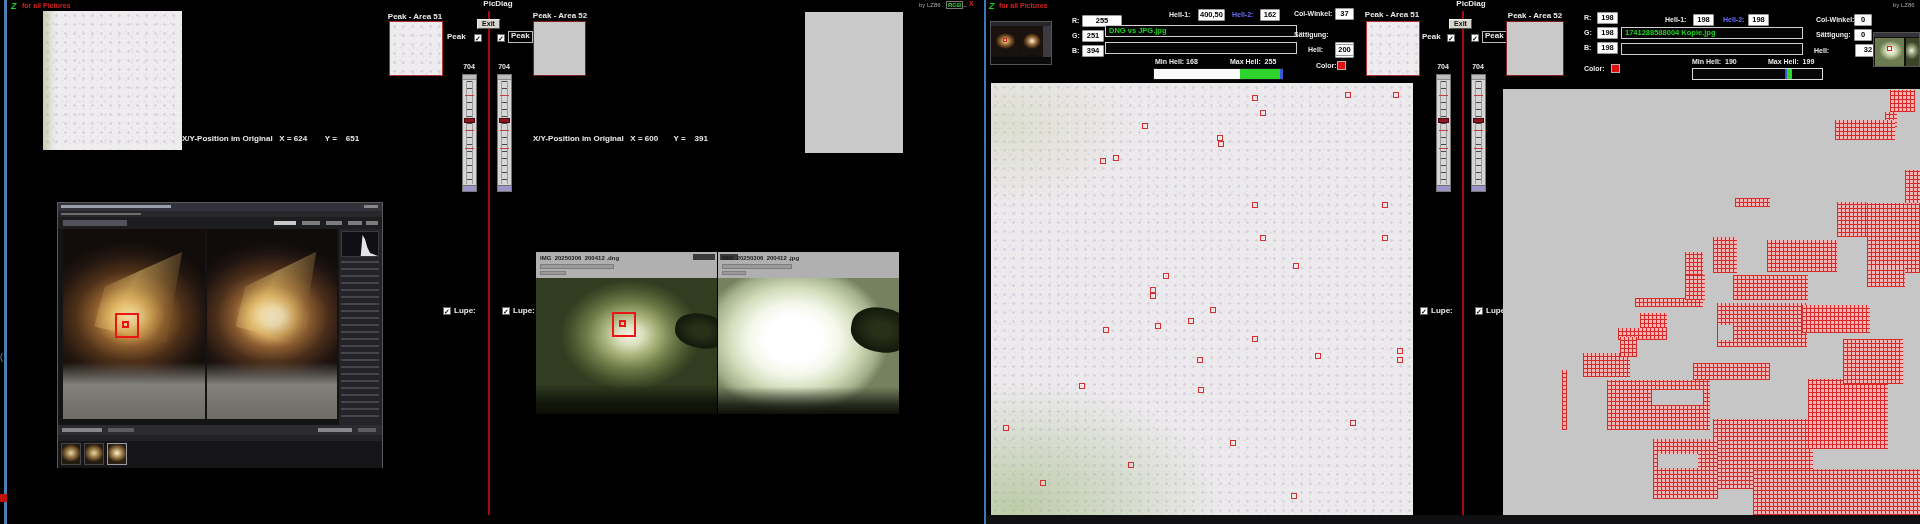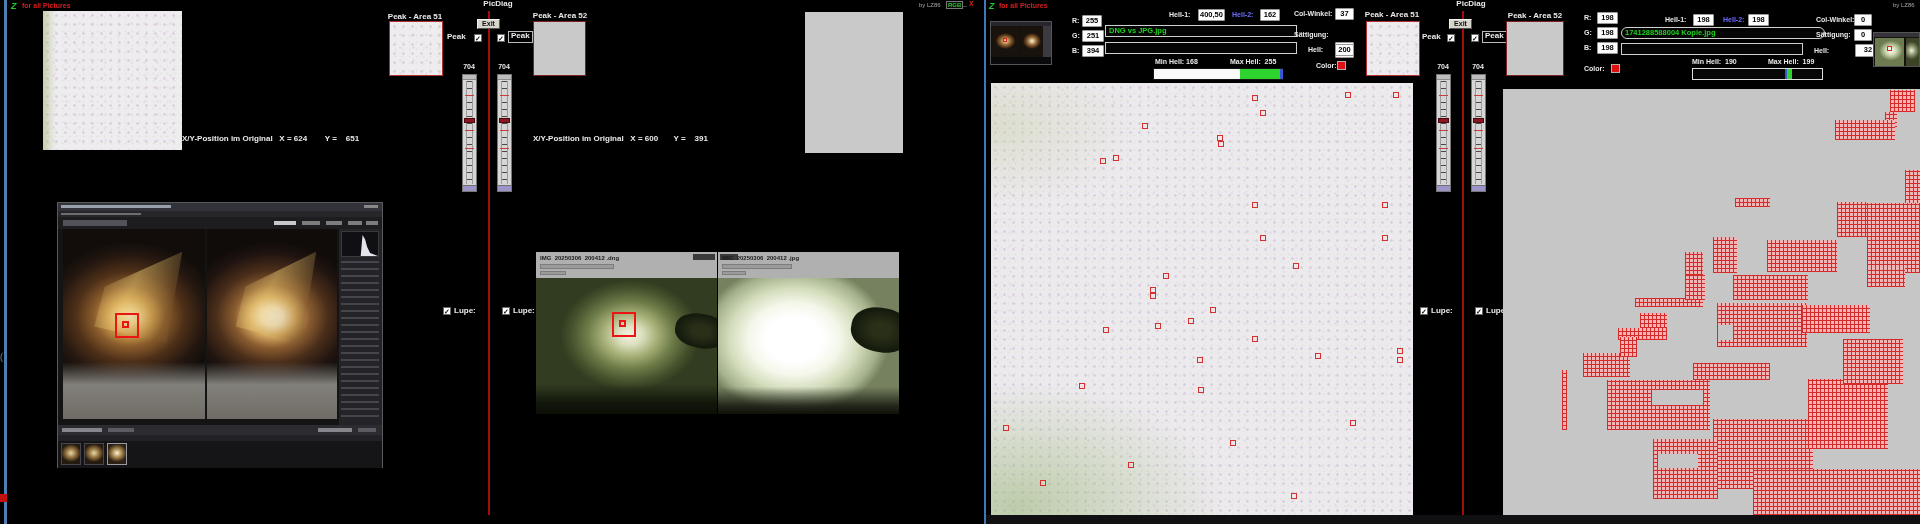--- a/index.html
+++ b/index.html
@@ -259,21 +259,21 @@
     <div class="abs mini" style="left:4px;top:21px;width:62px;height:44px;">
       <div class="abs" style="left:0;right:0;top:0;height:4px;background:#26262c;"></div>
       <div class="abs" style="left:2px;top:5px;width:26px;height:28px;background:radial-gradient(10px 8px at 48% 50%, #f4e0a0, #8a5c2c 55%, #1a120c);"></div>
       <div class="abs" style="left:30px;top:5px;width:22px;height:28px;background:radial-gradient(9px 8px at 50% 50%, #fff4d8, #8a5c2c 55%, #1a120c);"></div>
       <div class="abs" style="right:0;top:4px;width:8px;height:32px;background:#3a3a40;"></div>
       <div class="abs" style="left:12px;top:16px;width:4px;height:4px;border:1px solid #e02020;"></div>
       <div class="abs" style="left:0;right:0;bottom:0;height:7px;background:#0a0a0c;"></div>
     </div>
 
     <span class="abs t7" style="left:86px;top:17px;">R:</span>
-    <div class="abs field" style="left:96px;top:15px;width:20px;height:12px;">255</div>
+    <div class="abs field" style="left:96px;top:15px;width:40px;height:12px;">255</div>
     <span class="abs t7" style="left:86px;top:32px;">G:</span>
     <div class="abs field" style="left:96px;top:30px;width:22px;height:12px;">251</div>
     <span class="abs t7" style="left:86px;top:47px;">B:</span>
     <div class="abs field" style="left:96px;top:45px;width:22px;height:12px;">394</div>
 
     <div class="abs dfield green-t" style="left:119px;top:25px;width:192px;height:12px;">DNG vs JPG.jpg</div>
     <div class="abs dfield" style="left:119px;top:42px;width:192px;height:12px;"></div>
 
     <span class="abs t7" style="left:183px;top:11px;">Hell-1:</span>
     <div class="abs field" style="left:212px;top:9px;width:27px;height:12px;">400,50</div>
@@ -332,21 +332,21 @@
     <div class="abs t ctr" style="left:518px;top:12px;width:62px;">Peak - Area 52</div>
     <div class="abs pa-box gray" style="left:520px;top:21px;width:58px;height:55px;"></div>
 
     <span class="abs t7" style="left:598px;top:14px;">R:</span>
     <div class="abs field" style="left:611px;top:12px;width:21px;height:12px;">198</div>
     <span class="abs t7" style="left:598px;top:29px;">G:</span>
     <div class="abs field" style="left:611px;top:27px;width:21px;height:12px;">198</div>
     <span class="abs t7" style="left:598px;top:44px;">B:</span>
     <div class="abs field" style="left:611px;top:42px;width:21px;height:12px;">198</div>
 
-    <div class="abs dfield green-t" style="left:635px;top:27px;width:204px;height:12px;border-radius:6px;">1741288588004 Kopie.jpg</div>
+    <div class="abs dfield green-t" style="left:635px;top:27px;width:182px;height:12px;">1741288588004 Kopie.jpg</div>
     <div class="abs dfield" style="left:635px;top:43px;width:182px;height:12px;"></div>
 
     <span class="abs t7" style="left:679px;top:16px;">Hell-1:</span>
     <div class="abs field" style="left:707px;top:14px;width:21px;height:12px;">198</div>
     <span class="abs t7 blue-t" style="left:737px;top:16px;">Hell-2:</span>
     <div class="abs field" style="left:762px;top:14px;width:21px;height:12px;">198</div>
 
     <span class="abs t7" style="left:830px;top:16px;">Col-Winkel:</span>
     <div class="abs field" style="left:868px;top:14px;width:18px;height:12px;">0</div>
     <span class="abs t7" style="left:830px;top:31px;">Sättigung:</span>

